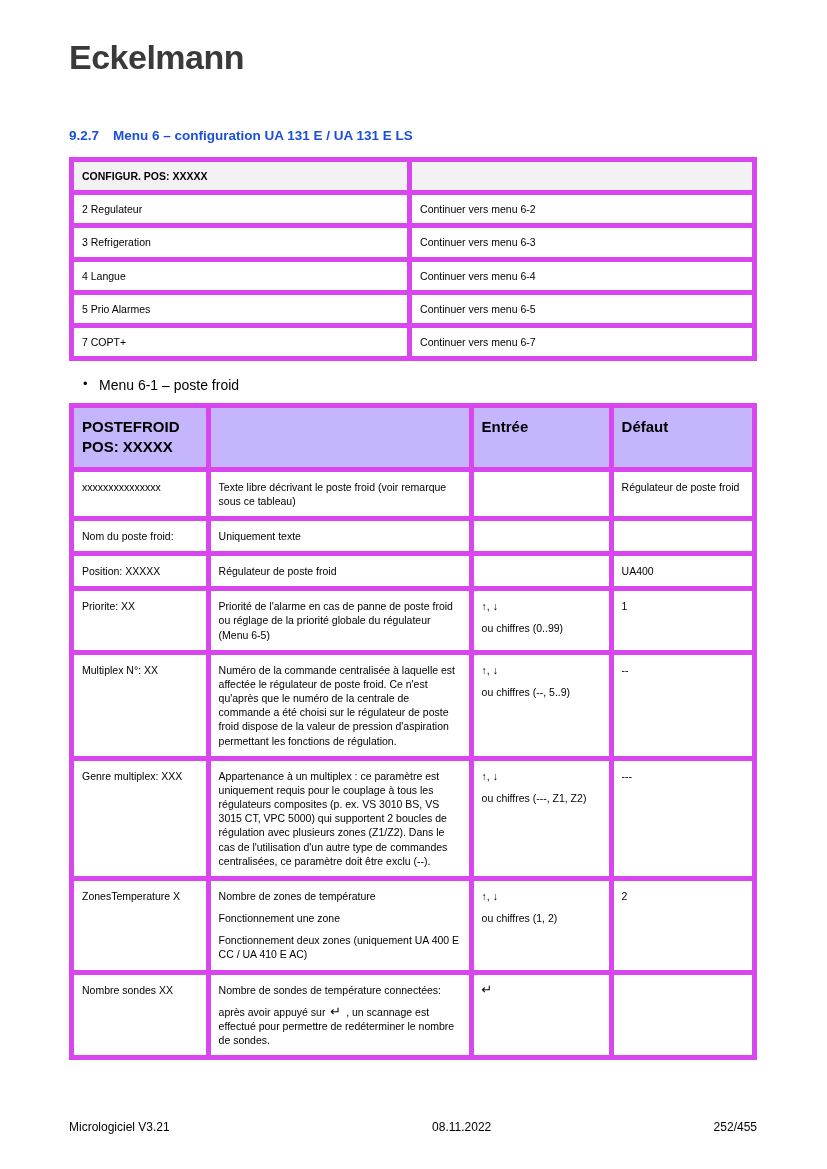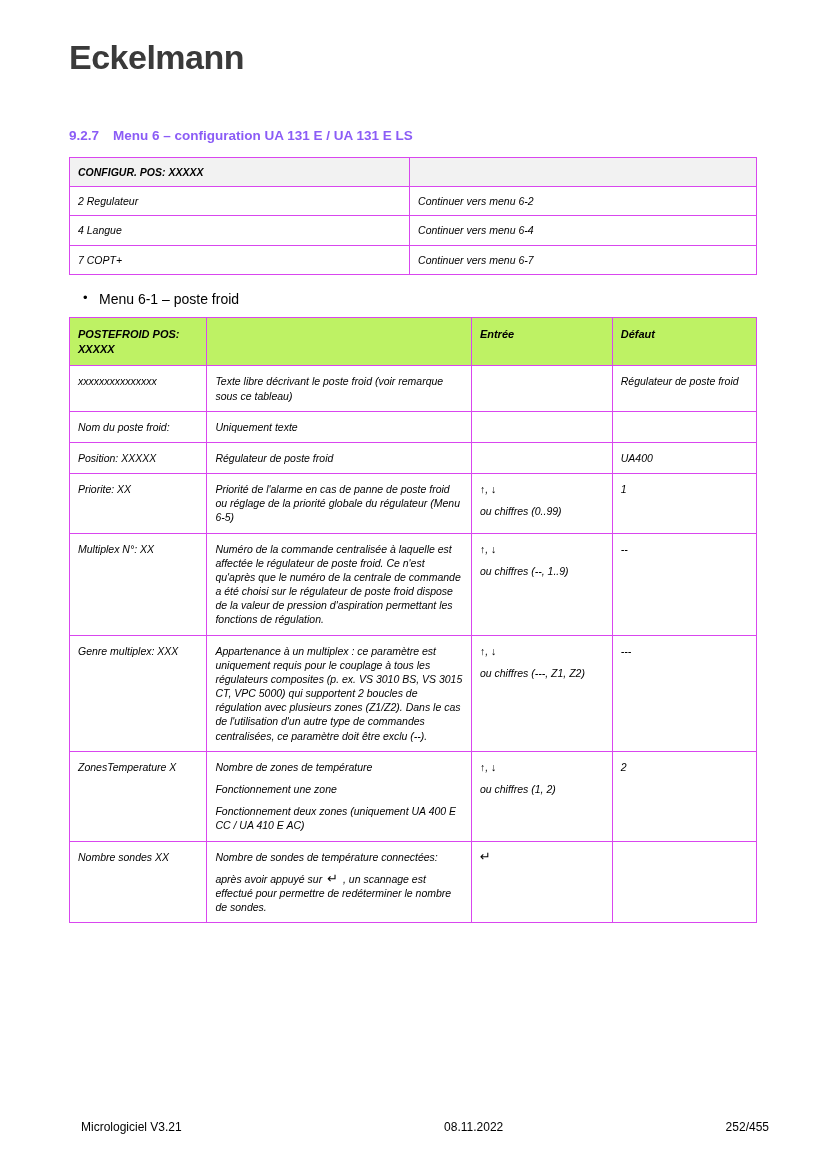--- a/index.html
+++ b/index.html
@@ -33,40 +33,39 @@
   .content {
     position: absolute;
     left: 69px;
     top: 128px;
     width: 688px;
   }
   h2.section-title {
     font-size: 13.5px;
     font-weight: bold;
     margin: 0 0 14px 0;
-    color: #8b5cf6;
+    color: #1d4ed8;
   }
   h2.section-title .num {
     display: inline-block;
     min-width: 44px;
   }
   table {
     border-collapse: collapse;
     width: 100%;
     table-layout: fixed;
   }
   table td, table th {
-    border: 1px solid #d946ef;
+    border: 5px solid #d946ef;
     padding: 6px 8px;
     font-size: 10.5px;
     line-height: 1.35;
     vertical-align: top;
     text-align: left;
     font-weight: normal;
-    font-style: italic;
   }
   .t1 th.head {
     background: #f2f2f2;
     font-weight: bold;
     font-size: 10.5px;
     padding: 7px 8px;
   }
   .t1 td {
     padding-top: 7px;
     padding-bottom: 7px;
@@ -78,23 +77,23 @@
     padding-left: 16px;
   }
   .bullet-line::before {
     content: "\2022";
     position: absolute;
     left: 0;
     top: -1px;
     font-size: 13px;
   }
   .t2 th.head {
-    background: #bef264;
-    font-weight: bold;
-    font-size: 11px;
+    background: #c4b5fd;
+    font-weight: bold;
+    font-size: 15px;
     padding: 9px 8px;
   }
   .t2 td {
     padding-top: 8px;
     padding-bottom: 8px;
   }
   .nowrap-arrow {
     white-space: nowrap;
   }
   .enter-glyph {
@@ -104,21 +103,20 @@
   }
   .footer {
     position: absolute;
     left: 69px;
     top: 1120px;
     width: 688px;
     font-size: 12px;
     display: flex;
     justify-content: space-between;
     color: #000;
-    margin-left: 12px;
   }
   .footer .mid { margin-left: 40px; }
   .cell-multi p { margin: 0; }
   .cell-multi p + p { margin-top: 8px; }
   .probe-line2 { margin-top: 9px; }
   .probe-line2 .enter-glyph { padding: 0 2px; }
 </style>
 </head>
 <body>
 
@@ -142,22 +140,30 @@
           <th class="head">CONFIGUR. POS: XXXXX</th>
           <th class="head"></th>
         </tr>
       </thead>
       <tbody>
         <tr>
           <td>2 Regulateur</td>
           <td>Continuer vers menu 6-2</td>
         </tr>
         <tr>
+          <td>3 Refrigeration</td>
+          <td>Continuer vers menu 6-3</td>
+        </tr>
+        <tr>
           <td>4 Langue</td>
           <td>Continuer vers menu 6-4</td>
+        </tr>
+        <tr>
+          <td>5 Prio Alarmes</td>
+          <td>Continuer vers menu 6-5</td>
         </tr>
         <tr>
           <td>7 COPT+</td>
           <td>Continuer vers menu 6-7</td>
         </tr>
       </tbody>
     </table>
 
     <div class="bullet-line">Menu 6-1 – poste froid</div>
 
@@ -202,21 +208,21 @@
             <p class="nowrap-arrow">↑, ↓</p>
             <p>ou chiffres (0..99)</p>
           </td>
           <td>1</td>
         </tr>
         <tr>
           <td>Multiplex N°: XX</td>
           <td>Numéro de la commande centralisée à laquelle est affectée le régulateur de poste froid. Ce n'est qu'après que le numéro de la centrale de commande a été choisi sur le régulateur de poste froid dispose de la valeur de pression d'aspiration permettant les fonctions de régulation.</td>
           <td class="cell-multi">
             <p class="nowrap-arrow">↑, ↓</p>
-            <p>ou chiffres (--, 1..9)</p>
+            <p>ou chiffres (--, 5..9)</p>
           </td>
           <td>--</td>
         </tr>
         <tr>
           <td>Genre multiplex: XXX</td>
           <td>Appartenance à un multiplex : ce paramètre est uniquement requis pour le couplage à tous les régulateurs composites (p. ex. VS 3010 BS, VS 3015 CT, VPC 5000) qui supportent 2 boucles de régulation avec plusieurs zones (Z1/Z2). Dans le cas de l'utilisation d'un autre type de commandes centralisées, ce paramètre doit être exclu (--).</td>
           <td class="cell-multi">
             <p class="nowrap-arrow">↑, ↓</p>
             <p>ou chiffres (---, Z1, Z2)</p>
           </td>

